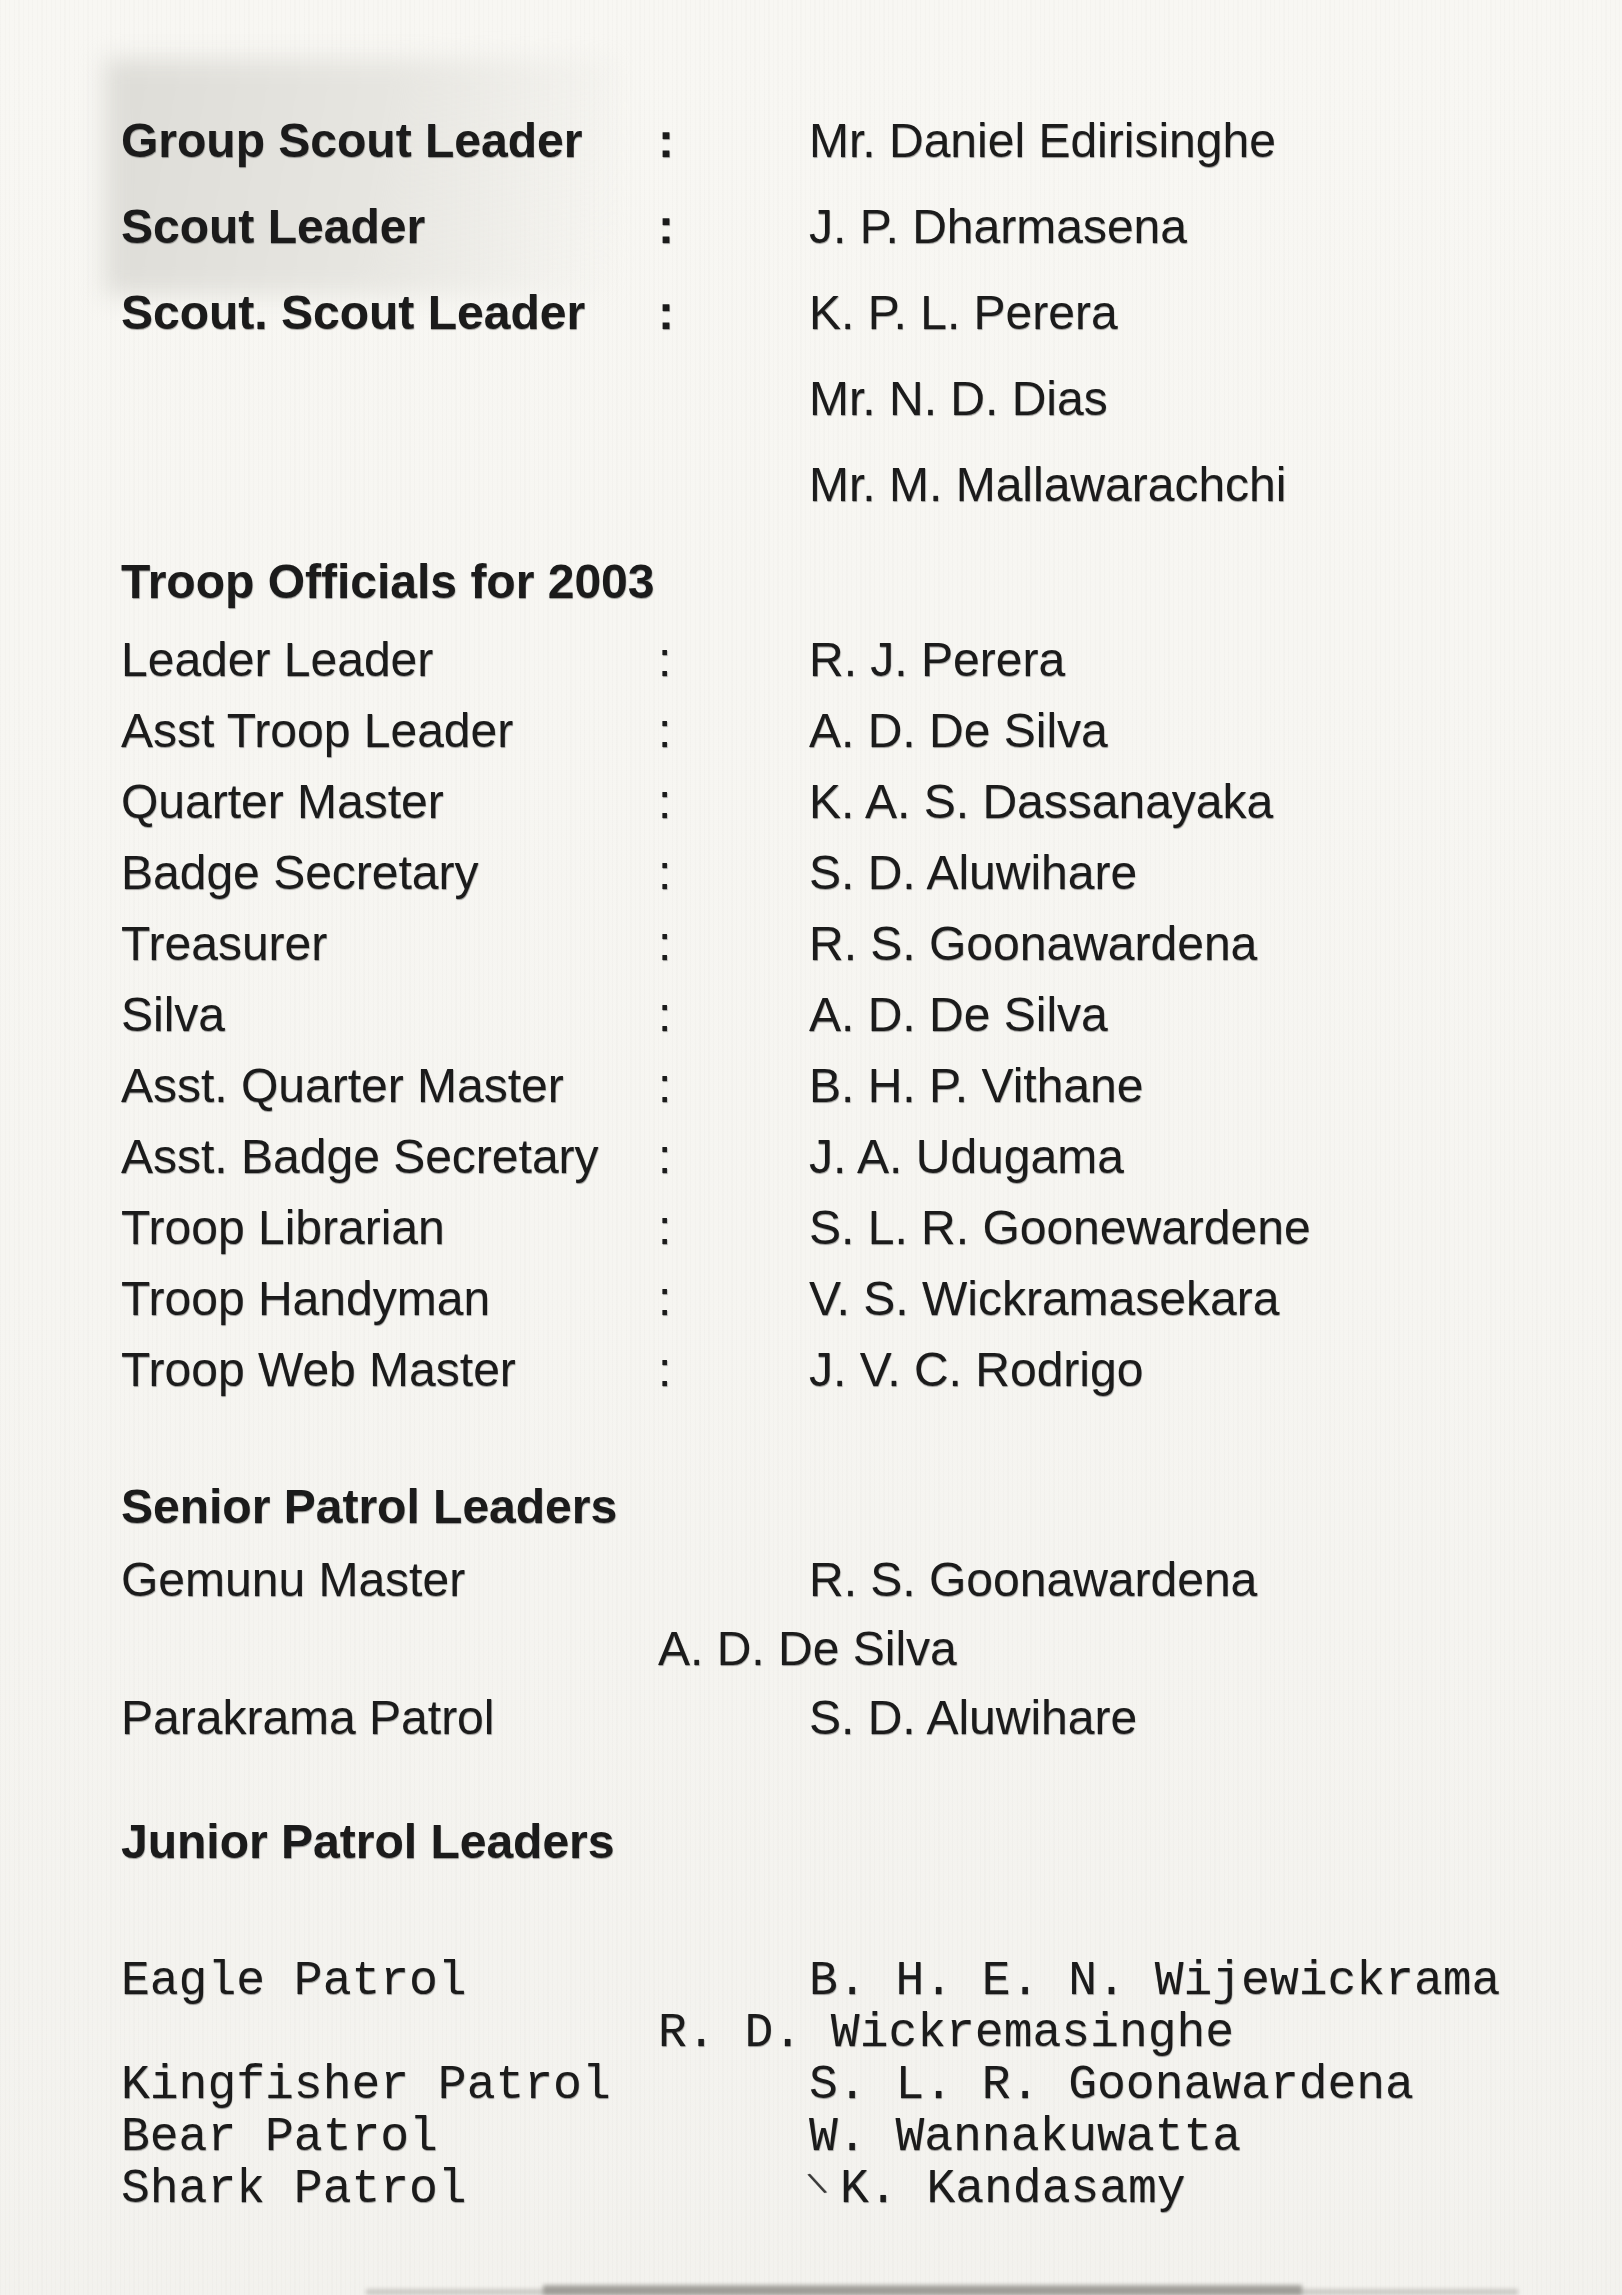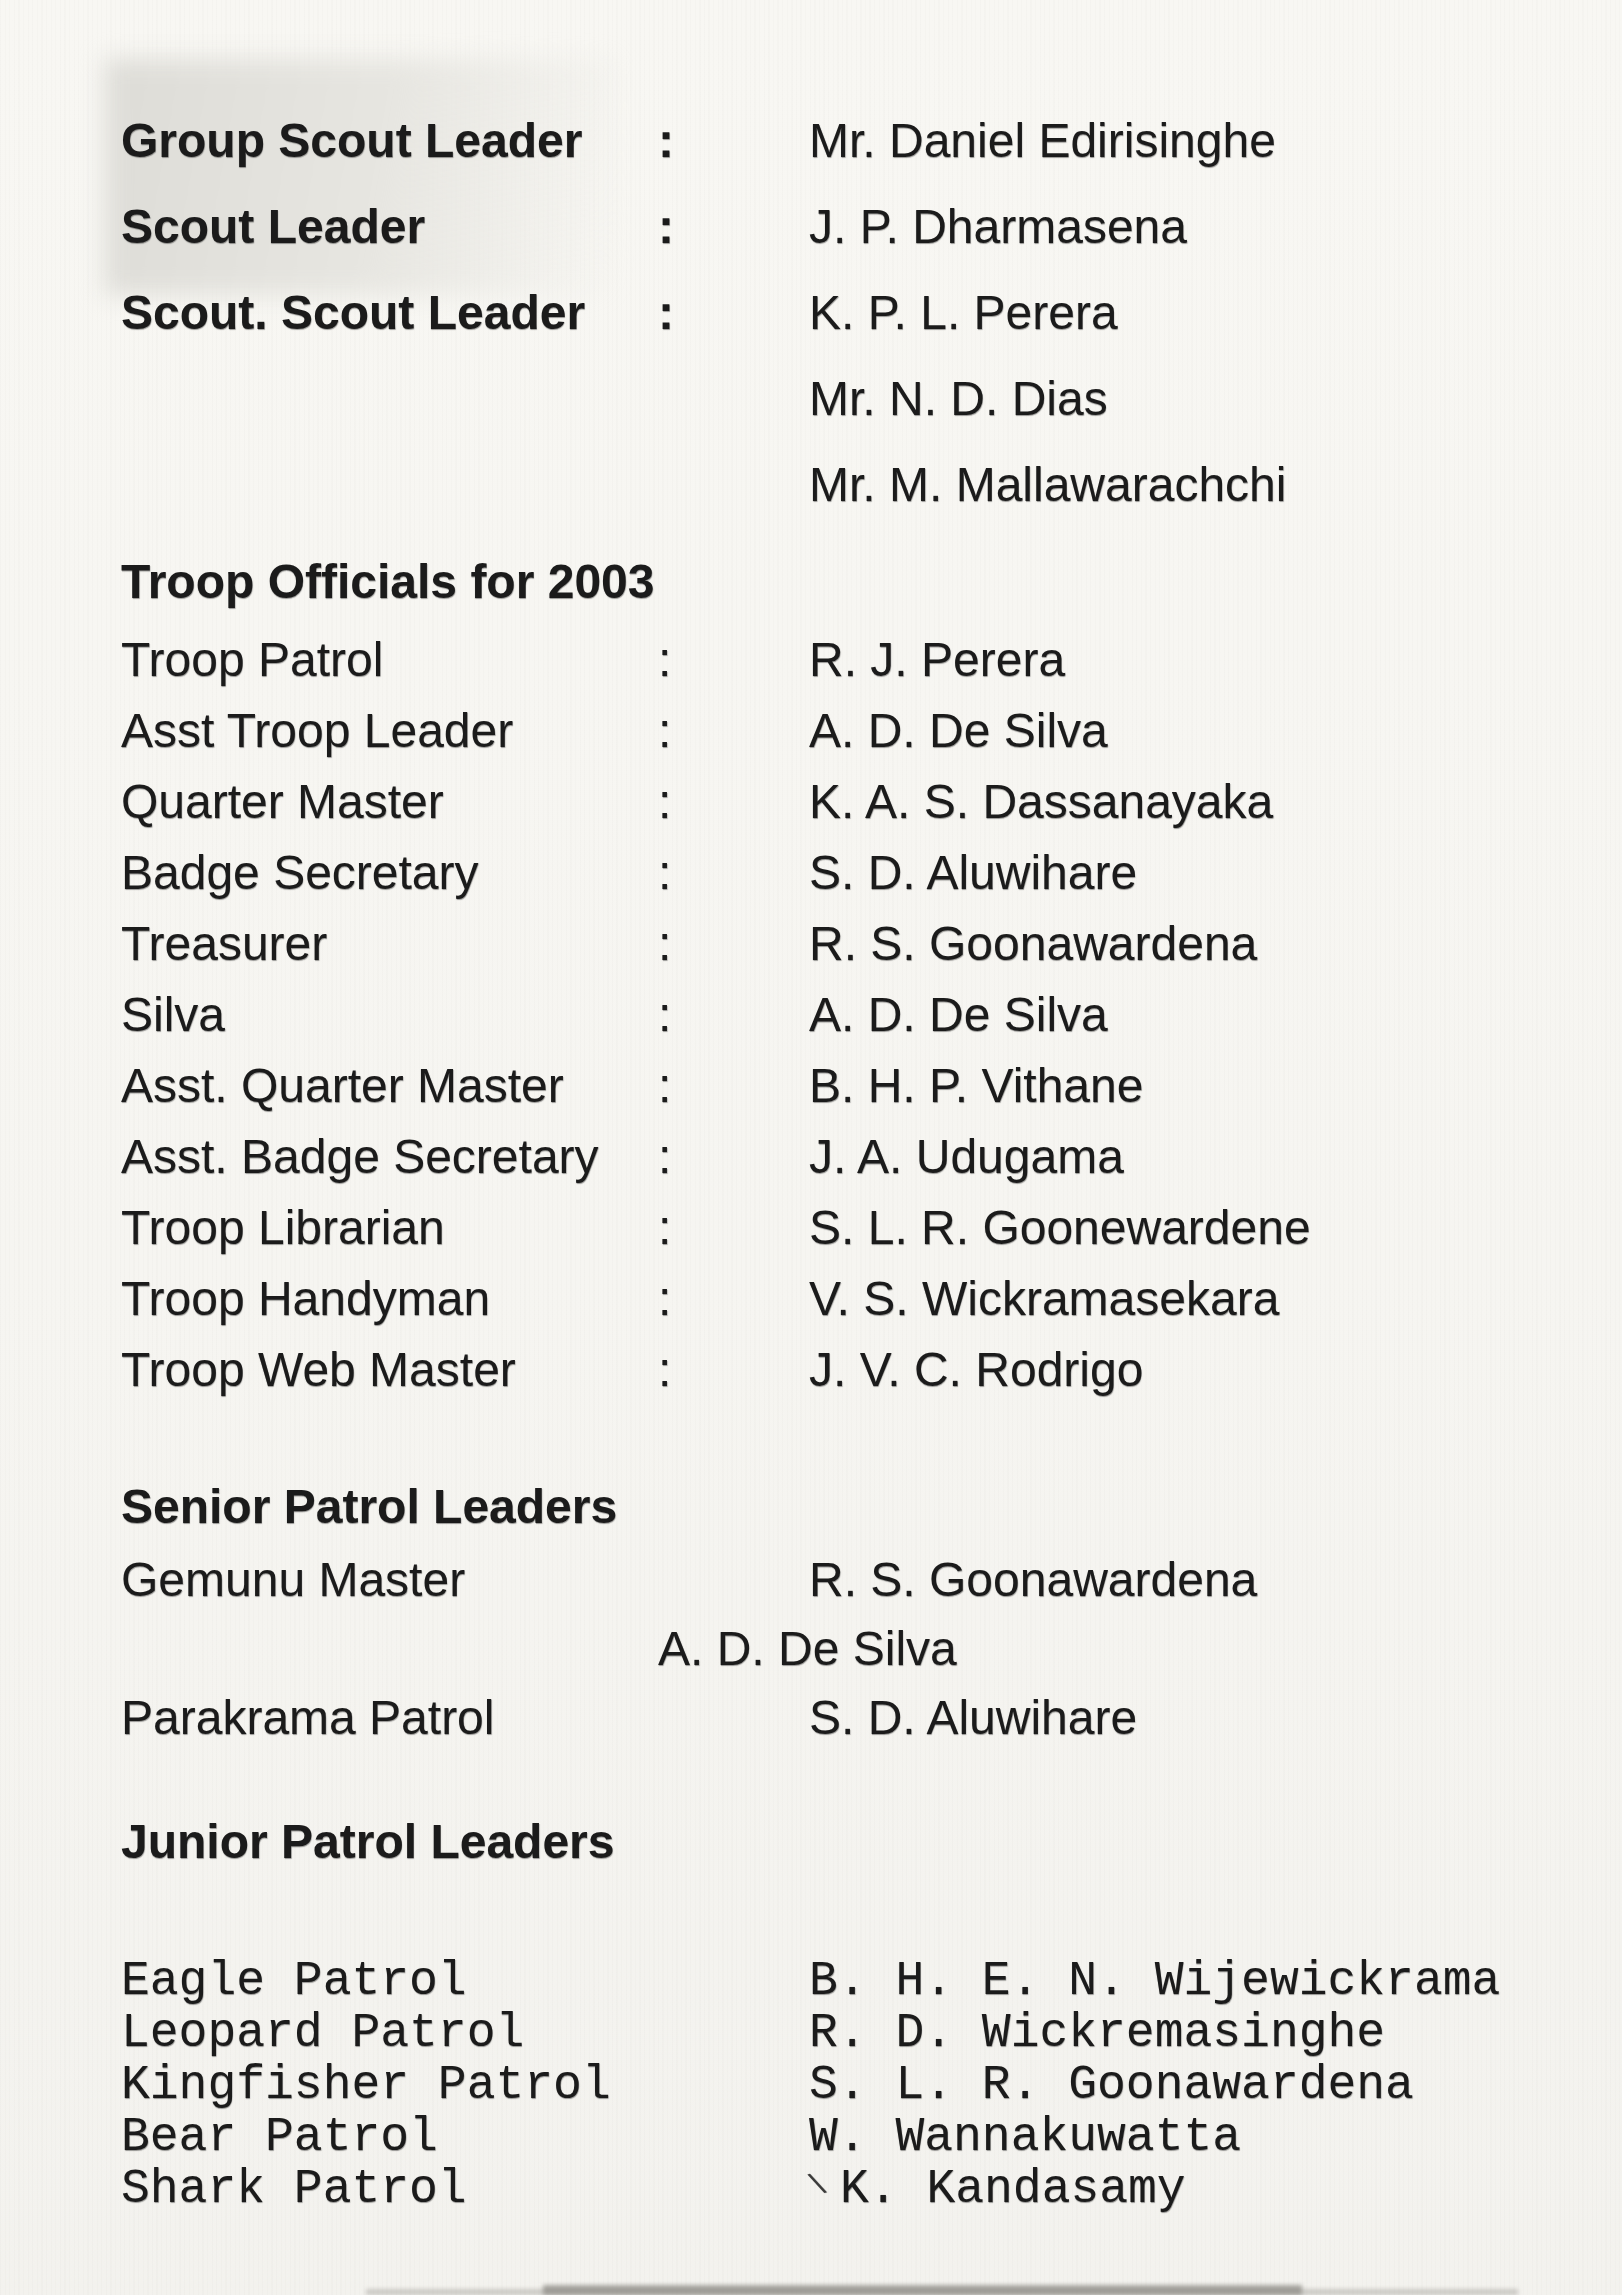--- a/index.html
+++ b/index.html
@@ -84,21 +84,21 @@
     <div class="row">
       <span class="lbl"></span>
       <span class="col"></span>
       <span class="val">Mr. M. Mallawarachchi</span>
     </div>
   </div>
 
   <div class="sec h" id="h-off">Troop Officials for 2003</div>
   <div class="sec rows-off" id="rows-off">
     <div class="row">
-      <span class="lbl">Troop Patrol</span>
+      <span class="lbl">Leader Leader</span>
       <span class="col">:</span>
       <span class="val">R. J. Perera</span>
     </div>
     <div class="row">
       <span class="lbl">Asst Troop Leader</span>
       <span class="col">:</span>
       <span class="val">A. D. De Silva</span>
     </div>
     <div class="row">
       <span class="lbl">Quarter Master</span>
@@ -166,21 +166,20 @@
   </div>
 
   <div class="sec h" id="h-jun">Junior Patrol Leaders</div>
   <div class="sec rows-jun" id="rows-jun">
     <div class="row">
       <span class="lbl">Eagle Patrol</span>
       <span class="col"></span>
       <span class="val">B. H. E. N. Wijewickrama</span>
     </div>
     <div class="row">
-      <span class="lbl">Leopard Patrol</span>
       <span class="col"></span>
       <span class="val">R. D. Wickremasinghe</span>
     </div>
     <div class="row">
       <span class="lbl">Kingfisher Patrol</span>
       <span class="col"></span>
       <span class="val">S. L. R. Goonawardena</span>
     </div>
     <div class="row">
       <span class="lbl">Bear Patrol</span>

